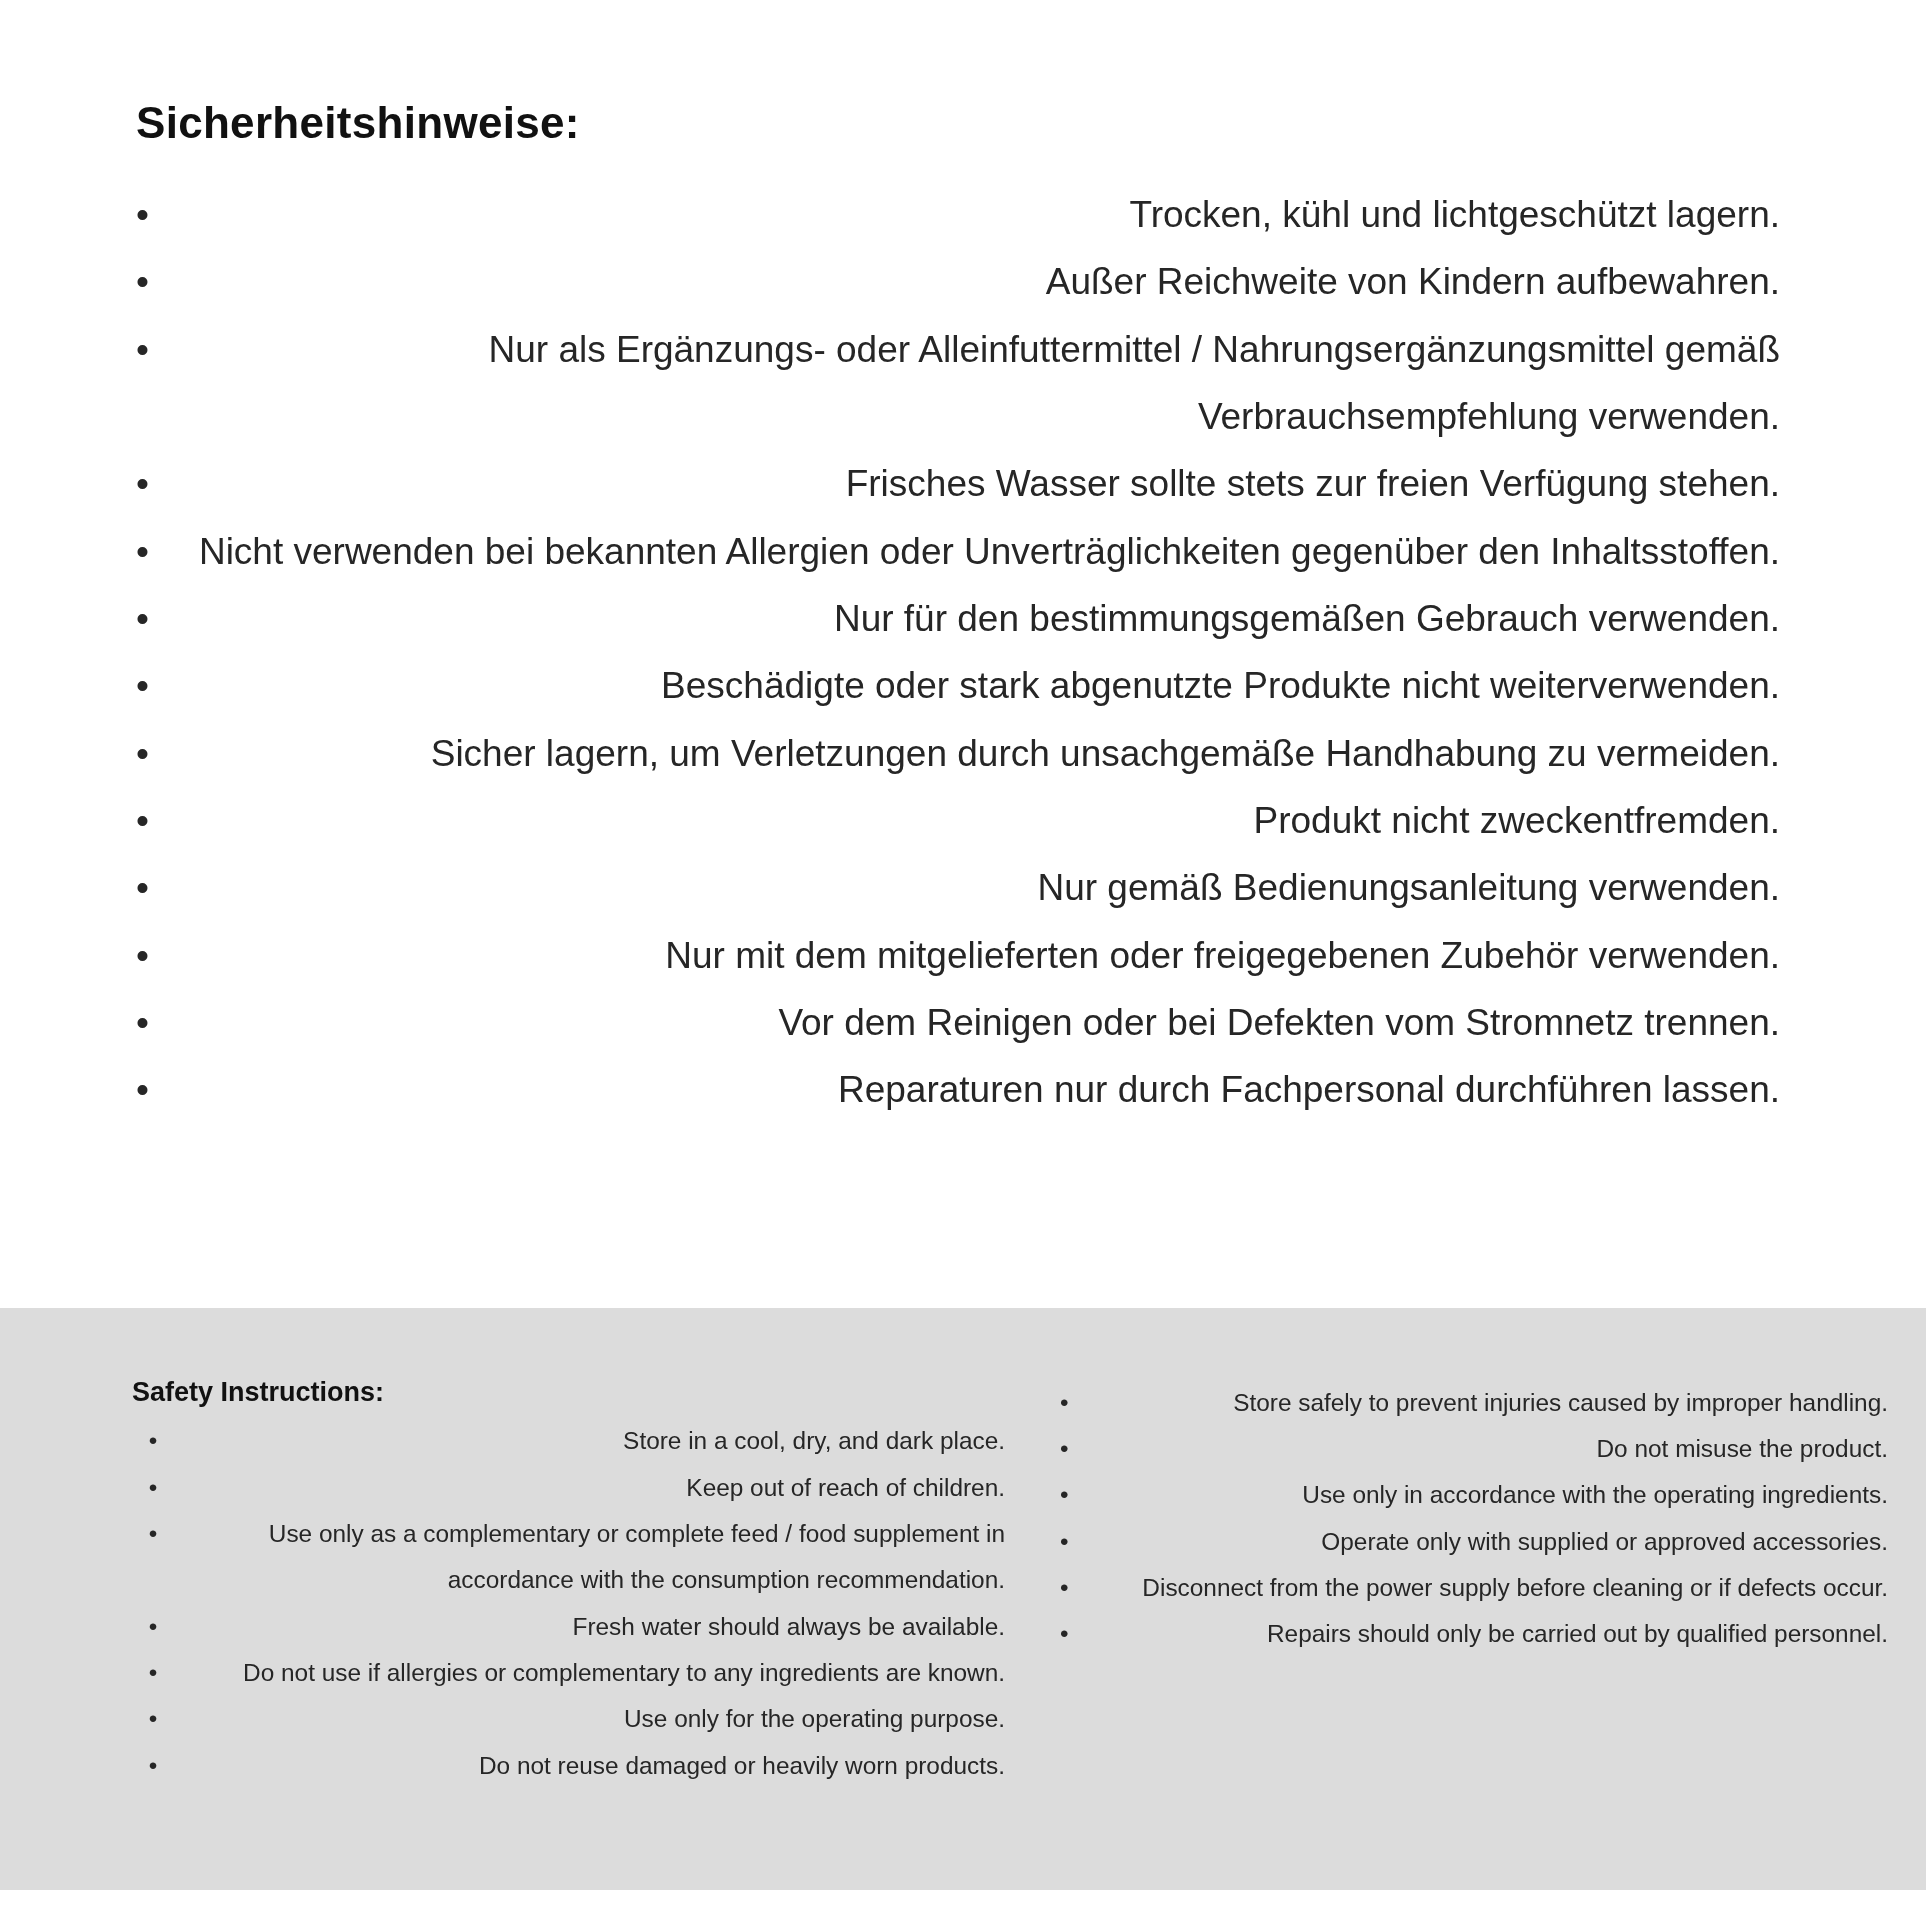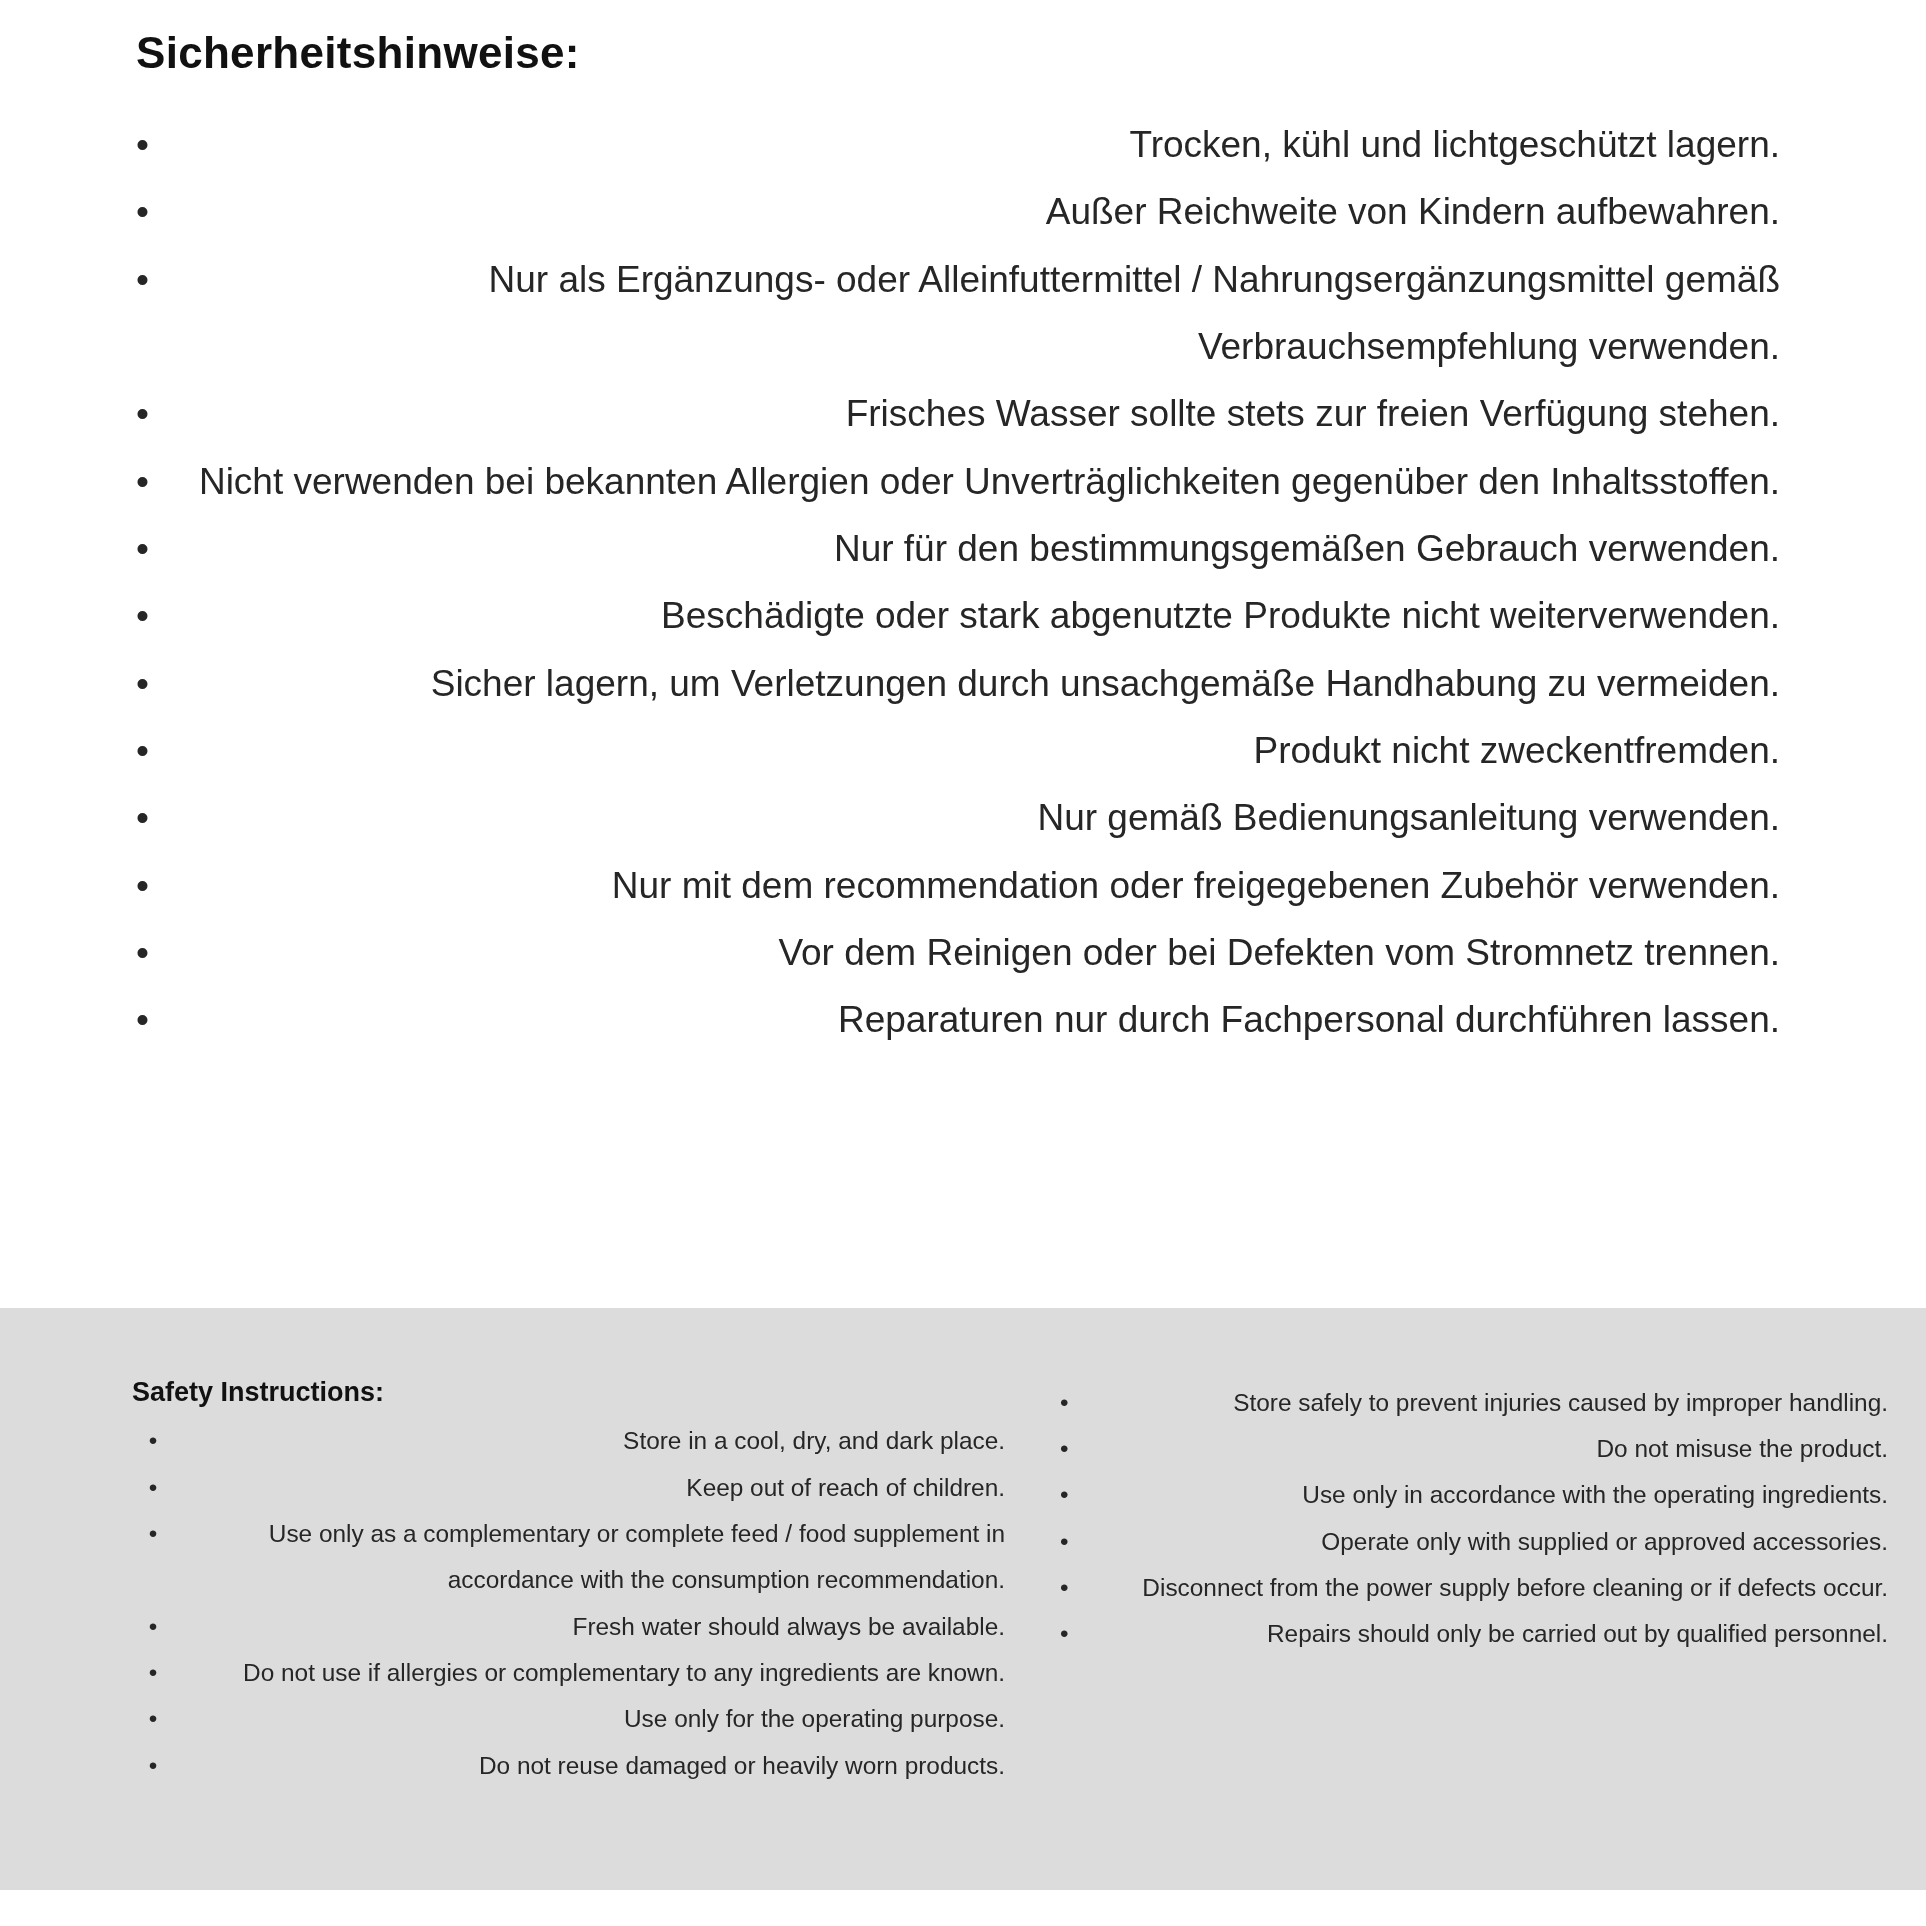--- a/index.html
+++ b/index.html
@@ -13,21 +13,21 @@
     height: 1926px;
     background: #ffffff;
     font-family: "Liberation Sans", "DejaVu Sans", sans-serif;
     color: var(--text-color, #262626);
     overflow: hidden;
     box-sizing: border-box;
   }
 
   
   .german-section {
-    padding: 28px 109px 0 136px;
+    padding: 98px 109px 0 136px;
     box-sizing: border-box;
   }
   .german-heading {
     font-size: 44px;
     font-weight: 700;
     color: var(--heading-color, #111111);
     margin: 0 0 33px 0;
     letter-spacing: 0.3px;
   }
   ul.bullets {
@@ -146,21 +146,21 @@
         <li>
         <span class="marker">•</span>
         <span class="text">Produkt nicht zweckentfremden.</span>
       </li>
         <li>
         <span class="marker">•</span>
         <span class="text">Nur gemäß Bedienungsanleitung verwenden.</span>
       </li>
         <li>
         <span class="marker">•</span>
-        <span class="text">Nur mit dem recommendation oder freigegebenen Zubehör verwenden.</span>
+        <span class="text">Nur mit dem mitgelieferten oder freigegebenen Zubehör verwenden.</span>
       </li>
         <li>
         <span class="marker">•</span>
         <span class="text">Vor dem Reinigen oder bei Defekten vom Stromnetz trennen.</span>
       </li>
         <li>
         <span class="marker">•</span>
         <span class="text">Reparaturen nur durch Fachpersonal durchführen lassen.</span>
       </li>
       </ul>

